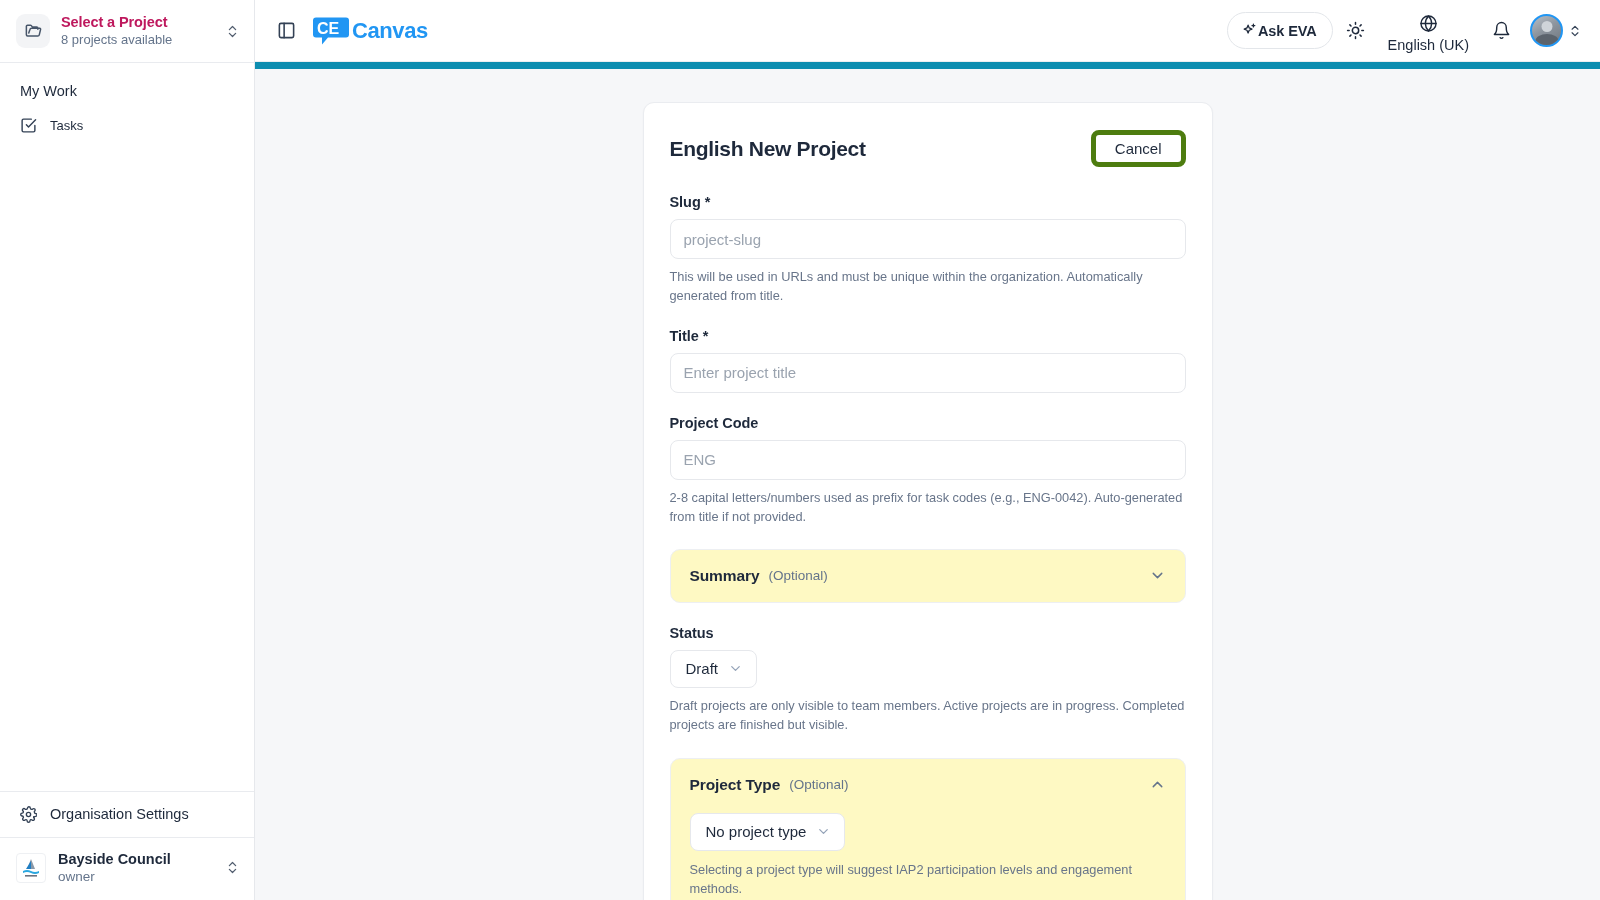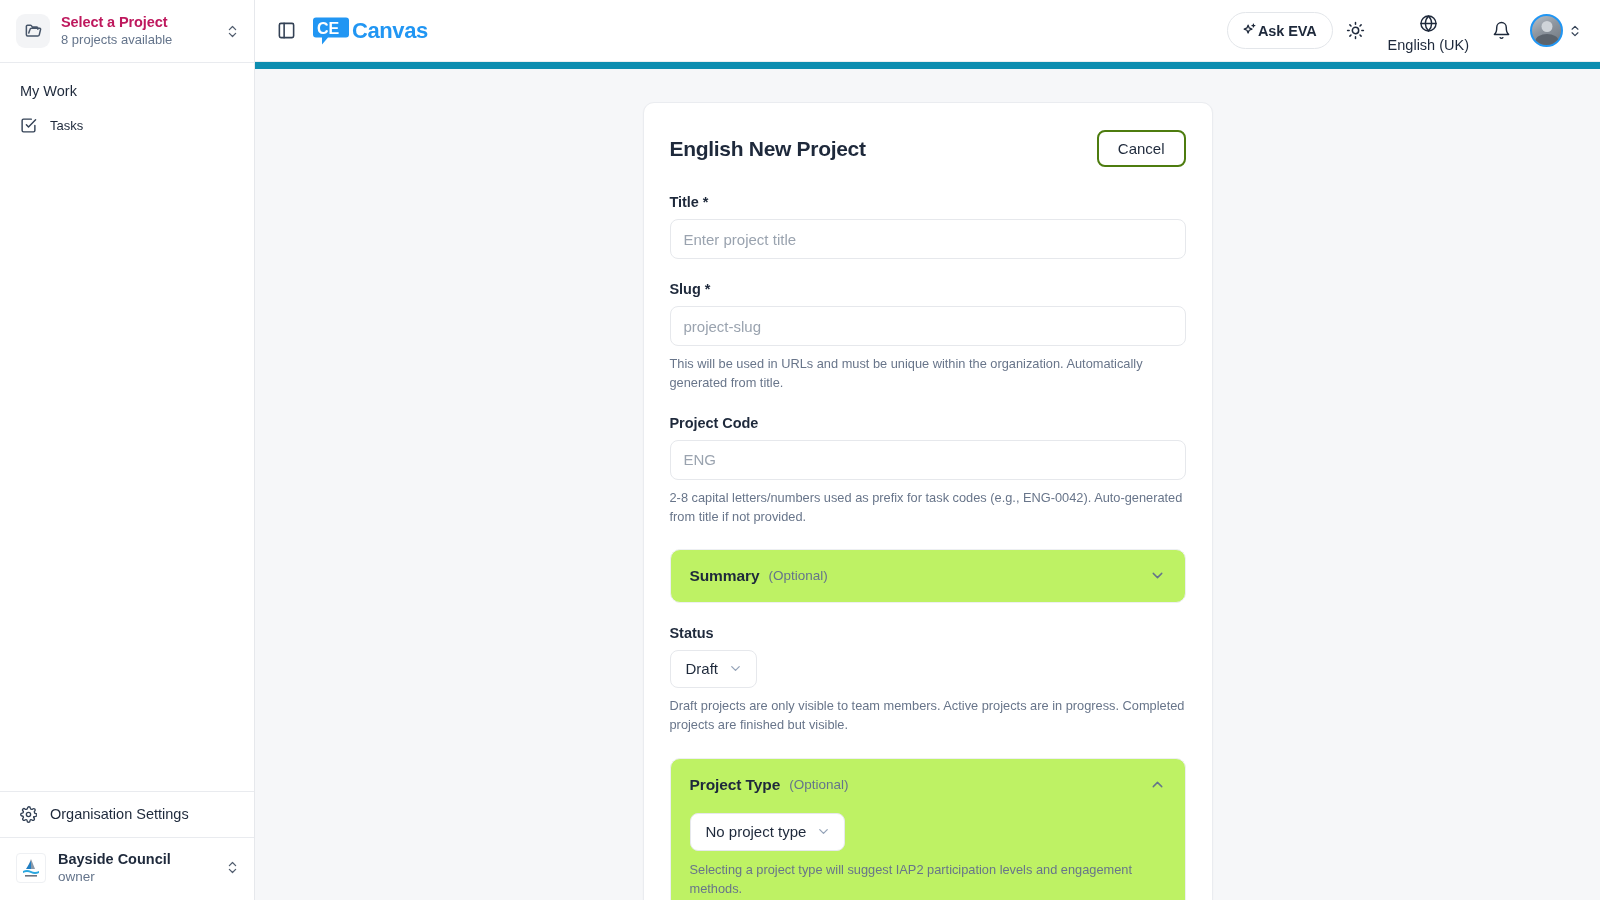--- a/index.html
+++ b/index.html
@@ -121,37 +121,37 @@
     width: 570px; background: #ffffff;
     border: 1px solid #eaecf0; border-radius: 11px;
     padding: 27px 26px 30px 26px;
     box-shadow: 0 1px 2px rgba(16,24,40,.04);
     align-self: flex-start;
   }
   .card-head { display: flex; align-items: center; justify-content: space-between; margin-bottom: 27px; }
   .card-title { font-size: 21px; font-weight: 700; color: #1e293b; letter-spacing: -0.3px; }
   .cancel-btn {
     height: 37px; padding: 0 19px; border-radius: 8px;
-    border: 2px solid #4d7c0f; background: #fff;
+    border: 5px solid #4d7c0f; background: #fff;
     font-size: 15px; color: #1e293b; cursor: pointer;
     font-family: inherit;
   }
 
   .field { margin-bottom: 22px; }
   .f-label { display: block; font-size: 14.5px; font-weight: 700; color: #1e293b; margin-bottom: 9px; letter-spacing: -0.05px; }
   .f-input {
     width: 100%; height: 40px; border: 1px solid #e6e8ec; border-radius: 8px;
     padding: 0 13px; font-size: 15px; color: #1e293b; background: #fff;
     font-family: inherit; outline: none;
   }
   .f-input::placeholder { color: #9aa3af; }
   .f-help { font-size: 12.8px; color: #68758a; line-height: 1.48; margin-top: 9px; }
 
   .collapse {
-    border: 1px solid #edeff2; border-radius: 10px; background: #bef264;
+    border: 1px solid #edeff2; border-radius: 10px; background: #fef9c3;
     margin-bottom: 22px;
   }
   .collapse-head {
     display: flex; align-items: center; gap: 9px;
     padding: 17px 19px; cursor: pointer;
   }
   .collapse-title { font-size: 15.5px; font-weight: 700; color: #1e293b; letter-spacing: -0.1px; }
   .collapse-opt { font-size: 13.5px; color: #64748b; }
   .collapse-chev { margin-left: auto; display: flex; align-items: center; }
   .collapse-body { padding: 2px 19px 19px 19px; }
@@ -306,28 +306,28 @@
 
     <main class="content">
       <section class="card">
 
         <div class="card-head">
           <h1 class="card-title">English New Project</h1>
           <button class="cancel-btn">Cancel</button>
         </div>
 
         <div class="field">
-          <label class="f-label">Title *</label>
-          <input class="f-input" type="text" placeholder="Enter project title" style="">
-        </div>
-
-        <div class="field">
           <label class="f-label">Slug *</label>
           <input class="f-input" type="text" placeholder="project-slug" style="">
           <p class="f-help">This will be used in URLs and must be unique within the organization. Automatically generated from title.</p>
+        </div>
+
+        <div class="field">
+          <label class="f-label">Title *</label>
+          <input class="f-input" type="text" placeholder="Enter project title" style="">
         </div>
 
         <div class="field">
           <label class="f-label">Project Code</label>
           <input class="f-input" type="text" placeholder="ENG" style="">
           <p class="f-help">2-8 capital letters/numbers used as prefix for task codes (e.g., ENG-0042). Auto-generated from title if not provided.</p>
         </div>
 
         <div class="collapse">
           <div class="collapse-head">

